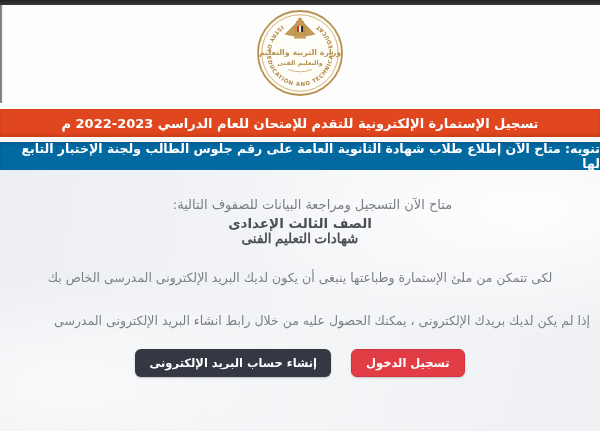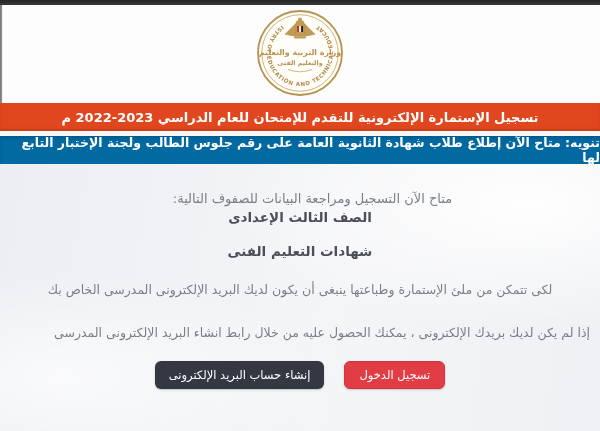--- a/index.html
+++ b/index.html
@@ -30,54 +30,54 @@
     fill:#af8a49;
   }
   .seal-ar1{font-size:10.5px;font-weight:bold;fill:#b7924f;text-anchor:middle;}
   .seal-ar2{font-size:8.5px;font-weight:bold;fill:#b7924f;text-anchor:middle;}
   
   .banner{
     width:100%;height:28px;
     display:flex;align-items:center;justify-content:center;
     color:#ffffff;font-weight:bold;
   }
-  .banner-red{background:#e1471e;font-size:13px;margin-top:0;
+  .banner-red{background:#e1471e;font-size:13px;margin-top:6px;
     box-shadow:inset 0 -2px 3px rgba(0,0,0,.12);}
   .gap{height:5px;background:#f7f7f8;}
   .banner-green{background:#0369a1;font-size:12.5px;
     box-shadow:inset 0 2px 3px rgba(0,0,0,.15);}
   
   .content{
     height:267px;
     padding-top:13px;
     box-sizing:border-box;
     background:
       radial-gradient(ellipse at 88% 15%, rgba(255,255,255,.95), rgba(255,255,255,0) 40%),
       radial-gradient(ellipse at 10% 80%, rgba(255,255,255,.7), rgba(255,255,255,0) 35%),
       linear-gradient(100deg,#eceef2,#f4f5f7 55%,#eef0f3);
     text-align:center;
   }
   .line{margin:0;line-height:16px;}
   .gray{color:#7a7f87;font-size:13px;}
   .line2{margin-top:14px;padding-left:25px;}
   .grade{color:#4b5057;font-size:13.5px;font-weight:bold;}
   .grade1{margin-top:2px;}
-  .grade2{margin-top:18px;}
+  .grade2{margin-top:0;font-family:Liberation Serif, serif;}
   .note1{margin-top:23px;font-size:12.5px;}
   .note2{margin-top:27px;font-size:12.5px;margin-left:44px;}
   
   .btn-row{
     margin-top:20px;
     display:flex;flex-direction:row;justify-content:center;align-items:center;
     gap:20px;
   }
   .btn{
     height:28px;
     border:none;border-radius:6px;
-    color:#ffffff;font-weight:normal;font-size:11.5px;
+    color:#ffffff;font-weight:bold;font-size:11.5px;
     font-family:"DejaVu Sans",sans-serif;
     padding:8px 14px;
     cursor:pointer;
     display:flex;align-items:center;justify-content:center;
   }
   .btn-login{
     background:#e23c45;
     border:1px solid #cf3440;
     min-width:86px;
     box-shadow:0 1px 2px rgba(0,0,0,.18);

